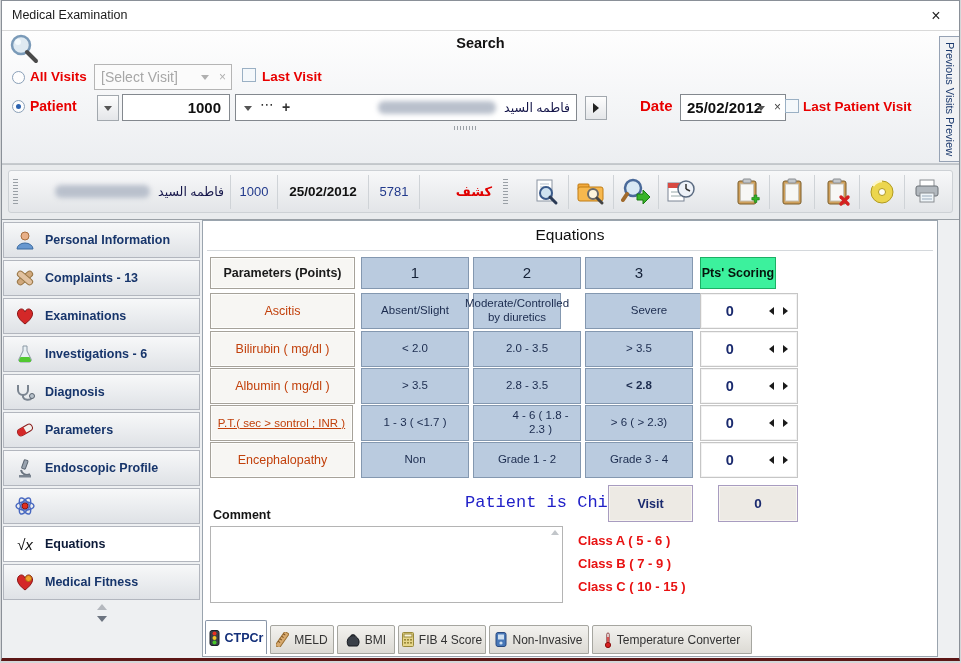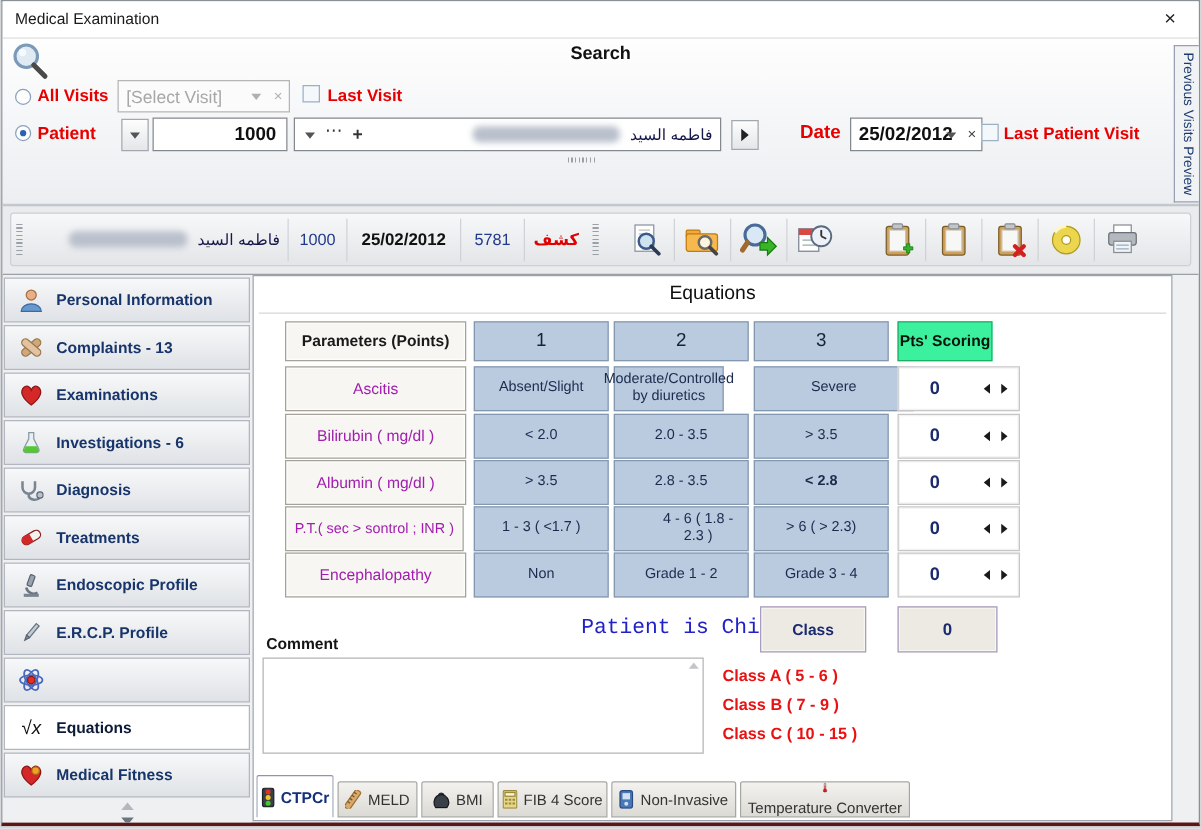--- a/index.html
+++ b/index.html
@@ -72,23 +72,23 @@
   .tri-up-s { width:0;height:0;border-left:5px solid transparent;border-right:5px solid transparent;
               border-bottom:6px solid #b4b8be; }
   .tri-dn-s { width:0;height:0;border-left:5px solid transparent;border-right:5px solid transparent;
               border-top:6px solid #6c7480; }
 
   
   .panel { position:absolute; left:200px; top:219px; width:736px; height:437px; background:#fff;
            border:1px solid #9aa4ae; }
   .panel-title { position:absolute; left:0; right:0; top:5px; text-align:center; font-size:15.5px; color:#101010; }
   .title-line { position:absolute; left:4px; right:4px; top:29px; border-top:1px solid #d4d8dc; }
-  .cell { position:absolute; display:flex; align-items:center; justify-content:center; text-align:center;margin-left:18px; }
+  .cell { position:absolute; display:flex; align-items:center; justify-content:center; text-align:center; }
   .param { background:#f7f6f3; border:1px solid #a6a29a; box-shadow:inset 0 0 0 1px #fdfdfb;
-           color:#a21caf; font-size:12.5px; }
+           color:#c2410c; font-size:12.5px; }
   .param.hdr { font-weight:bold; color:#1a1a1a; }
   .opt { background:#bacbdf; border:1px solid #8498b0; color:#1b2b4e; font-size:11.5px; line-height:1.2; padding:0 2px; }
   .opt.hdr-num { font-size:15px; color:#152238; }
   .green { background:#3cf19d; border:1px solid #1cb065; font-weight:bold; font-size:12.5px; color:#06140c; }
   .score { background:#fff; border:1px solid #c6c6c6; box-shadow:inset 0 0 0 1px #f2f2f2; }
   .score .val { position:absolute; left:0; width:60%; text-align:center; font-weight:bold; font-size:14.5px; color:#1a2a6e; }
   .spin { position:absolute; right:9px; display:flex; gap:9px; align-items:center; }
   .sp-l { width:0;height:0;border-top:4px solid transparent;border-bottom:4px solid transparent;border-right:5px solid #1a1a1a; }
   .sp-r { width:0;height:0;border-top:4px solid transparent;border-bottom:4px solid transparent;border-left:5px solid #1a1a1a; }
   .child-label { position:absolute; font-family:"Liberation Serif","DejaVu Serif",serif;
@@ -186,21 +186,21 @@
         <span class="blurblob" style="width:95px;height:13px;"></span>
         <span class="ar-name">فاطمه السيد</span>
       </div>
       <span class="tb-sep"></span>
       <div class="tb-cell" style="width:46px;">1000</div>
       <span class="tb-sep"></span>
       <div class="tb-cell" style="width:90px;font-weight:bold;color:#111;font-size:13.5px;">25/02/2012</div>
       <span class="tb-sep"></span>
       <div class="tb-cell" style="width:50px;">5781</div>
       <span class="tb-sep"></span>
-      <div class="tb-cell" style="width:50px;color:#e00000;font-weight:bold;">كشف</div>
+      <div class="tb-cell" style="width:50px;color:#e00000;font-weight:bold;margin-left:29px;">كشف</div>
       <span class="grip-v"></span>
 
       <span style="width:12px;"></span>
       <div class="tb-btn">
         <svg width="28" height="28" viewBox="0 0 28 28">
           <rect x="5" y="2" width="15" height="21" fill="#fefefe" stroke="#8a94a2"></rect>
           <line x1="8" y1="6" x2="17" y2="6" stroke="#b8c2cc"></line>
             <line x1="8" y1="9" x2="17" y2="9" stroke="#b8c2cc"></line>
           <circle cx="14" cy="15" r="6" fill="#cfe2f0" stroke="#3a5a8a" stroke-width="2"></circle>
           <line x1="18" y1="19" x2="24" y2="25" stroke="#2a3a55" stroke-width="3" stroke-linecap="round"></line>
@@ -335,42 +335,31 @@
     </div>
     <div class="side-item">
       <span class="side-icon">
         <svg width="20" height="20" viewBox="0 0 20 20">
             <g transform="rotate(-30 10 10)">
               <rect x="2" y="6.5" width="16" height="7" rx="3.5" fill="#f2f2ee" stroke="#8a2020"></rect>
               <path d="M2 10 a3.5 3.5 0 0 1 3.5 -3.5 h4.5 v7 h-4.5 a3.5 3.5 0 0 1 -3.5 -3.5 z" fill="#d42828"></path>
             </g>
           </svg>
       </span>
-      <span class="lbl">Treatments</span>
+      <span class="lbl">Parameters</span>
     </div>
     <div class="side-item">
       <span class="side-icon">
         <svg width="20" height="20" viewBox="0 0 20 20">
             <rect x="8" y="2" width="4" height="9" rx="1" fill="#9aa4b0" stroke="#5a6470" transform="rotate(20 10 6)"></rect>
             <path d="M6 12 a6 6 0 0 0 9 4" fill="none" stroke="#6a7480" stroke-width="2"></path>
             <rect x="4" y="17" width="12" height="2.5" fill="#7a8490"></rect>
           </svg>
       </span>
       <span class="lbl">Endoscopic Profile</span>
-    </div>
-    <div class="side-item">
-      <span class="side-icon">
-        <svg width="20" height="20" viewBox="0 0 20 20">
-            <g transform="rotate(40 10 10)">
-              <rect x="8.5" y="2" width="3" height="12" fill="#c2ccd6" stroke="#6a7480"></rect>
-              <polygon points="8.5,14 11.5,14 10,18" fill="#8a94a0" stroke="#5a6470"></polygon>
-            </g>
-          </svg>
-      </span>
-      <span class="lbl">E.R.C.P. Profile</span>
     </div>
     <div class="side-item">
       <span class="side-icon">
         <svg width="20" height="20" viewBox="0 0 20 20">
             <ellipse cx="10" cy="10" rx="9" ry="4" fill="none" stroke="#4868c0" stroke-width="1.4"></ellipse>
             <ellipse cx="10" cy="10" rx="9" ry="4" fill="none" stroke="#4868c0" stroke-width="1.4" transform="rotate(60 10 10)"></ellipse>
             <ellipse cx="10" cy="10" rx="9" ry="4" fill="none" stroke="#4868c0" stroke-width="1.4" transform="rotate(-60 10 10)"></ellipse>
             <circle cx="10" cy="10" r="3" fill="#e03020" stroke="#8a1414"></circle>
           </svg>
       </span>
@@ -433,21 +422,21 @@
     <div class="cell opt" style="left:270px;top:147px;width:108px;height:36px;">2.8 - 3.5</div>
     <div class="cell opt" style="left:382px;top:147px;width:108px;height:36px;font-weight:bold;">&lt; 2.8</div>
     <div class="cell score" style="left:497px;top:147px;width:98px;height:36px;">
       <span class="val">0</span>
       <span class="spin">
           <span class="sp-l"></span>
           <span class="sp-r"></span>
         </span>
     </div>
 
-    <div class="cell param" style="left:7px;top:184px;width:143px;height:36px;font-size:11.5px;">P.T.( sec &gt; sontrol ; INR )</div>
+    <div class="cell param" style="left:7px;top:184px;width:143px;height:36px;font-size:11.5px;text-decoration:underline;">P.T.( sec &gt; sontrol ; INR )</div>
     <div class="cell opt" style="left:158px;top:184px;width:108px;height:36px;">1 - 3 ( &lt;1.7 )</div>
     <div class="cell opt" style="left:270px;top:184px;width:108px;height:36px;padding-left:29px;">4 - 6 ( 1.8 - 2.3 )</div>
     <div class="cell opt" style="left:382px;top:184px;width:108px;height:36px;">&gt; 6 ( &gt; 2.3)</div>
     <div class="cell score" style="left:497px;top:184px;width:98px;height:36px;">
       <span class="val">0</span>
       <span class="spin">
           <span class="sp-l"></span>
           <span class="sp-r"></span>
         </span>
     </div>
@@ -458,21 +447,21 @@
     <div class="cell opt" style="left:382px;top:221px;width:108px;height:36px;">Grade 3 - 4</div>
     <div class="cell score" style="left:497px;top:221px;width:98px;height:36px;">
       <span class="val">0</span>
       <span class="spin">
           <span class="sp-l"></span>
           <span class="sp-r"></span>
         </span>
     </div>
 
     <span class="child-label" style="left:262px;top:272px;font-family:Liberation Mono, monospace;">Patient is Child</span>
-    <div class="class-btn" style="left:405px;top:264px;width:85px;height:37px;">Class</div>
+    <div class="class-btn" style="left:405px;top:264px;width:85px;height:37px;">Visit</div>
     <div class="class-btn" style="left:515px;top:264px;width:80px;height:37px;font-size:13.5px;">0</div>
 
     <span class="comment-lbl" style="left:10px;top:287px;">Comment</span>
     <textarea class="comment-box" style="left: 7px; top: 305px; width: 353px; height: 77px;"></textarea>
     <span class="cm-arrow" style="left:348px;top:309px;"></span>
 
     <div class="ranges" style="left:375px;top:312px;">
       <div>Class A ( 5  - 6 )</div>
       <div>Class B ( 7  - 9 )</div>
       <div>Class C ( 10 - 15 )</div>
@@ -523,21 +512,21 @@
         <span>FIB 4 Score</span>
       </div>
       <div class="tab" style="width:100px;">
         <svg width="12" height="15" viewBox="0 0 12 15">
             <rect x="1" y="0.5" width="10" height="14" rx="2" fill="#4878b8" stroke="#2a4a80"></rect>
             <rect x="3" y="2.5" width="6" height="5" fill="#cfe0f0"></rect>
             <circle cx="6" cy="11" r="1.6" fill="#cfe0f0"></circle>
           </svg>
         <span>Non-Invasive</span>
       </div>
-      <div class="tab" style="width:136px;flex-direction:column;">
+      <div class="tab" style="width:160px;">
         <svg width="8" height="16" viewBox="0 0 8 16">
             <rect x="2.8" y="1" width="2.4" height="10" rx="1.2" fill="#fff" stroke="#8a4040"></rect>
             <rect x="3.3" y="5" width="1.4" height="7" fill="#d82020"></rect>
             <circle cx="4" cy="13" r="2.6" fill="#d82020" stroke="#8a1010"></circle>
           </svg>
         <span>Temperature Converter</span>
       </div>
     </div>
   </div>
 

